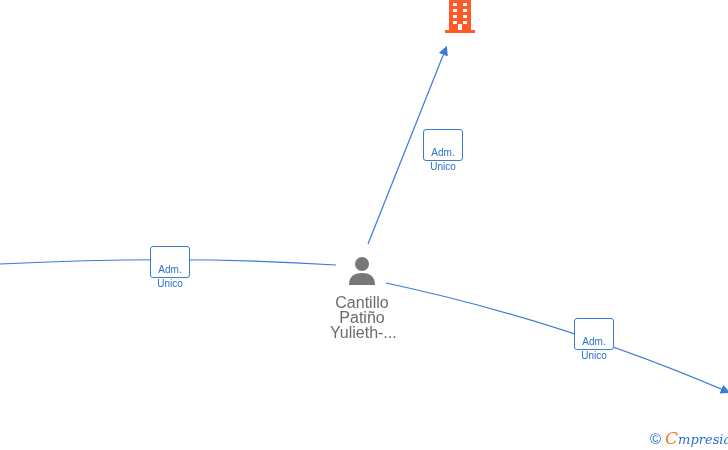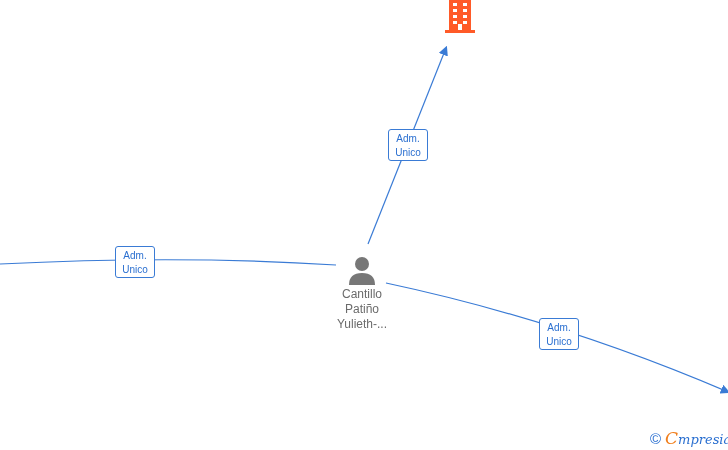--- a/index.html
+++ b/index.html
@@ -2,25 +2,26 @@
 <html><head>
 <meta charset="utf-8">
 <style>
   html, body { margin:0; padding:0; background:#ffffff; }
   body { width:728px; height:450px; position:relative; overflow:hidden; font-family:"Liberation Sans", sans-serif; }
   svg.edges { position:absolute; left:0; top:0; width:728px; height:450px; }
   .edge-label {
     position:absolute; width:40px; height:32px; box-sizing:border-box;
     border:1px solid #3a7bd5; border-radius:3px; background:#ffffff;
     color:#2a6fd0; font-size:10px; line-height:14px; text-align:center;
-    padding-top:2px;
+    padding-top:16px;
+    margin-left:35px;
   }
   .edge-label span { display:block; }
   .person-node { position:absolute; left:330px; top:255px; width:64px; text-align:center; }
-  .person-name { color:#6b6b6b; font-size:12px; line-height:15px; margin-top:2px; }
+  .person-name { color:#6b6b6b; font-size:16px; line-height:15px; margin-top:10px; }
   .company-icon { position:absolute; left:443px; top:0px; width:34px; height:34px; }
   .brand { position:absolute; left:650px; top:428px; height:20px; display:flex; align-items:center; }
   .brand-copy { color:#2a6fd0; font-size:15px; margin-right:4px; }
   .brand-name { font-family:"DejaVu Serif", serif; font-style:italic; font-size:13px; color:#2a6fd0; }
   .brand-e { color:#f07e1c; font-size:17px; }
 </style>
 </head>
 <body>
 
 <svg class="edges" viewBox="0 0 728 450">

